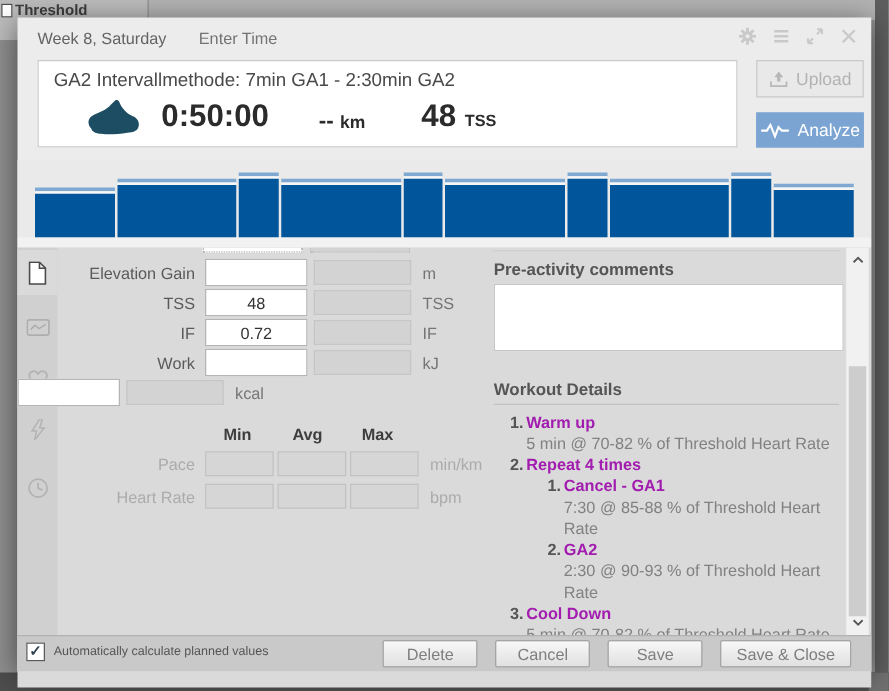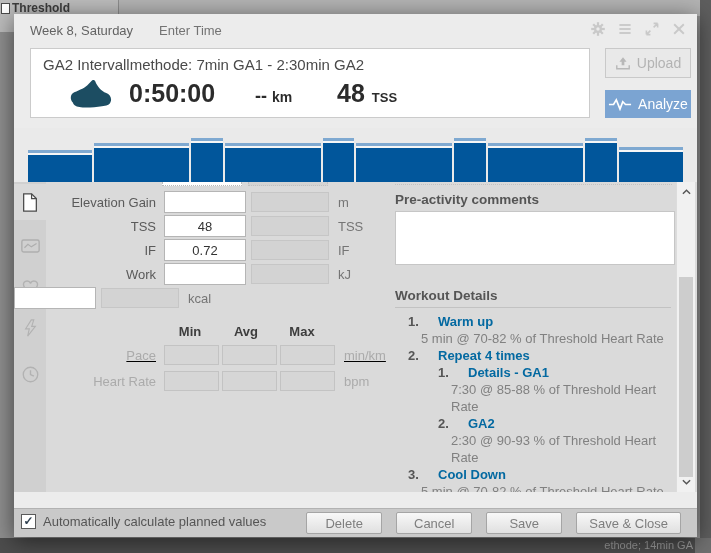--- a/index.html
+++ b/index.html
@@ -42,21 +42,21 @@
   .btn-analyze{top:76px;height:28px;background:#7ba4d2;color:#ffffff;border-color:#7ba4d2;}
   
   .chart{position:absolute;left:0;top:114px;width:683px;height:62px;background:#eaeaea;box-sizing:border-box;padding:0 14px;}
   .chart-inner{display:flex;align-items:flex-end;gap:2px;height:100%;}
   .bar{display:flex;flex-direction:column;min-width:0;cursor:pointer;}
   .bar .cap{height:3px;}
   .bar .gp{height:2px;background:#f6f6f6;}
   .bar .fill{flex:1;}
   .gapstrip{position:absolute;left:0;top:176px;width:683px;height:8px;background:#f2f2f2;}
   
-  .content{position:absolute;left:0;top:168px;width:683px;height:310px;background:#dadada;overflow:hidden;}
+  .content{position:absolute;left:0;top:184px;width:683px;height:352px;background:#dadada;overflow:hidden;}
   .rail{position:absolute;left:0;top:0;width:32px;height:310px;background:#d0d0d0;}
   .rail .tab{position:absolute;left:0;width:32px;height:36px;display:flex;align-items:center;justify-content:center;cursor:pointer;}
   .rail .tab.active{background:#dadada;}
   .sliver-w{position:absolute;left:148px;top:0;width:80px;height:4px;background:#fff;border:1px dotted #bbb;border-top:none;box-sizing:border-box;}
   .sliver-g{position:absolute;left:234px;top:0;width:80px;height:4px;background:#d3d3d3;border:1px dotted #c0c0c0;border-top:none;box-sizing:border-box;}
   .sliver-r{position:absolute;left:381px;top:2px;width:277px;height:0;border-top:1px dotted #c2c2c2;}
   
   .frow{position:absolute;left:0;height:24px;display:flex;align-items:center;}
   .frow .lbl{width:142px;text-align:right;padding-right:8px;font-size:13px;color:#5a5a5a;}
   .frow input.plan{width:76px;height:18px;border:1px solid #b5b5b5;background:#fff;text-align:center;font-size:13px;color:#333;font-family:"Liberation Sans",sans-serif;}
@@ -72,33 +72,33 @@
   
   .rcol{position:absolute;left:381px;top:0;width:278px;}
   .rhead{font-size:13.5px;font-weight:bold;color:#555;}
   .rhead.h1{position:absolute;left:0;top:10px;}
   .cmt{position:absolute;left:0;top:29px;width:274px;height:48px;background:#fff;border:1px solid #c6c6c6;resize:none;font-family:"Liberation Sans",sans-serif;font-size:13px;}
   .rhead.h2{position:absolute;left:0;top:106px;text-align:center;}
   .rule{position:absolute;left:0;top:125px;width:276px;border-top:1px solid #c2c2c2;}
   .steps{position:absolute;left:0;top:131px;width:278px;font-size:13px;}
   .step-line{line-height:17px;display:flex;}
   .step-line .num{font-weight:bold;color:#555;width:13px;flex:none;}
-  .step-line .tt{font-weight:bold;color:#0369a1;margin-left:17px;}
+  .step-line .tt{font-weight:bold;color:#a21caf;}
   .step-line.detail{color:#818181;font-weight:normal;}
   .ind0{padding-left:13px;} .ind0d{padding-left:26px;}
   .ind1{padding-left:43px;} .ind1d{padding-left:56px;}
   
   .sbar{position:absolute;left:662px;top:0;width:19px;height:310px;background:#f1f1f1;border-left:1px solid #dcdcdc;box-sizing:border-box;}
   .sbar .arr{position:absolute;left:0;width:18px;height:16px;display:flex;align-items:center;justify-content:center;cursor:pointer;}
   .sbar .thumb{position:absolute;left:2px;top:95px;width:14px;height:200px;background:#cdcdcd;cursor:pointer;}
   
   .footer{position:absolute;left:0;top:494px;width:683px;height:29px;background:#c9c9c9;border-top:1px solid #b2b2b2;box-sizing:border-box;}
   .chk-wrap{position:absolute;left:7px;top:5px;display:flex;align-items:center;gap:7px;cursor:pointer;}
   .chk{width:13px;height:13px;background:#fff;border:1px solid #5a5a5a;font-size:12px;line-height:12px;text-align:center;color:#2f4050;font-weight:bold;}
-  .chk-lbl{font-size:13px;color:#555;}
+  .chk-lbl{font-size:10px;color:#555;}
   .f-btns{position:absolute;right:16px;top:3px;display:flex;gap:14px;}
   .f-btns button{min-width:76px;height:22px;font-size:13px;color:#7e7e7e;background:linear-gradient(#f8f8f8,#e0e0e0);
     border:1px solid #a5a5a5;border-radius:2px;cursor:pointer;font-family:"Liberation Sans",sans-serif;padding:0 12px;}
 </style>
 </head>
 <body>
 
 <div class="bg-top"></div>
 <div class="bg-topleft">
   <span class="cbx"></span>
@@ -297,21 +297,21 @@
           <span class="unit">kcal</span>
         </div>
       </div>
 
     <div class="stats-h">
         <span>Min</span>
         <span>Avg</span>
         <span>Max</span>
       </div>
     <div>
-        <div class="srow" style="top: 160px; text-decoration: underline;">
+        <div class="srow" style="top: 160px;">
           <span class="lbl">Pace</span>
           <span class="cell"></span>
           <span class="cell"></span>
           <span class="cell"></span>
           <span class="unit">min/km</span>
         </div>
         <div class="srow" style="top: 186px;">
           <span class="lbl">Heart Rate</span>
           <span class="cell"></span>
           <span class="cell"></span>
@@ -330,21 +330,21 @@
             <span class="num">1.</span>
             <span class="tt">Warm up</span>
           </div>
           <div class="step-line detail ind0d">5 min @ 70-82 % of Threshold Heart Rate</div>
           <div class="step-line ind0">
             <span class="num">2.</span>
             <span class="tt">Repeat 4 times</span>
           </div>
           <div class="step-line ind1">
             <span class="num">1.</span>
-            <span class="tt">Details - GA1</span>
+            <span class="tt">Cancel - GA1</span>
           </div>
           <div class="step-line detail ind1d">7:30 @ 85-88 % of Threshold Heart Rate</div>
           <div class="step-line ind1">
             <span class="num">2.</span>
             <span class="tt">GA2</span>
           </div>
           <div class="step-line detail ind1d">2:30 @ 90-93 % of Threshold Heart Rate</div>
           <div class="step-line ind0">
             <span class="num">3.</span>
             <span class="tt">Cool Down</span>

